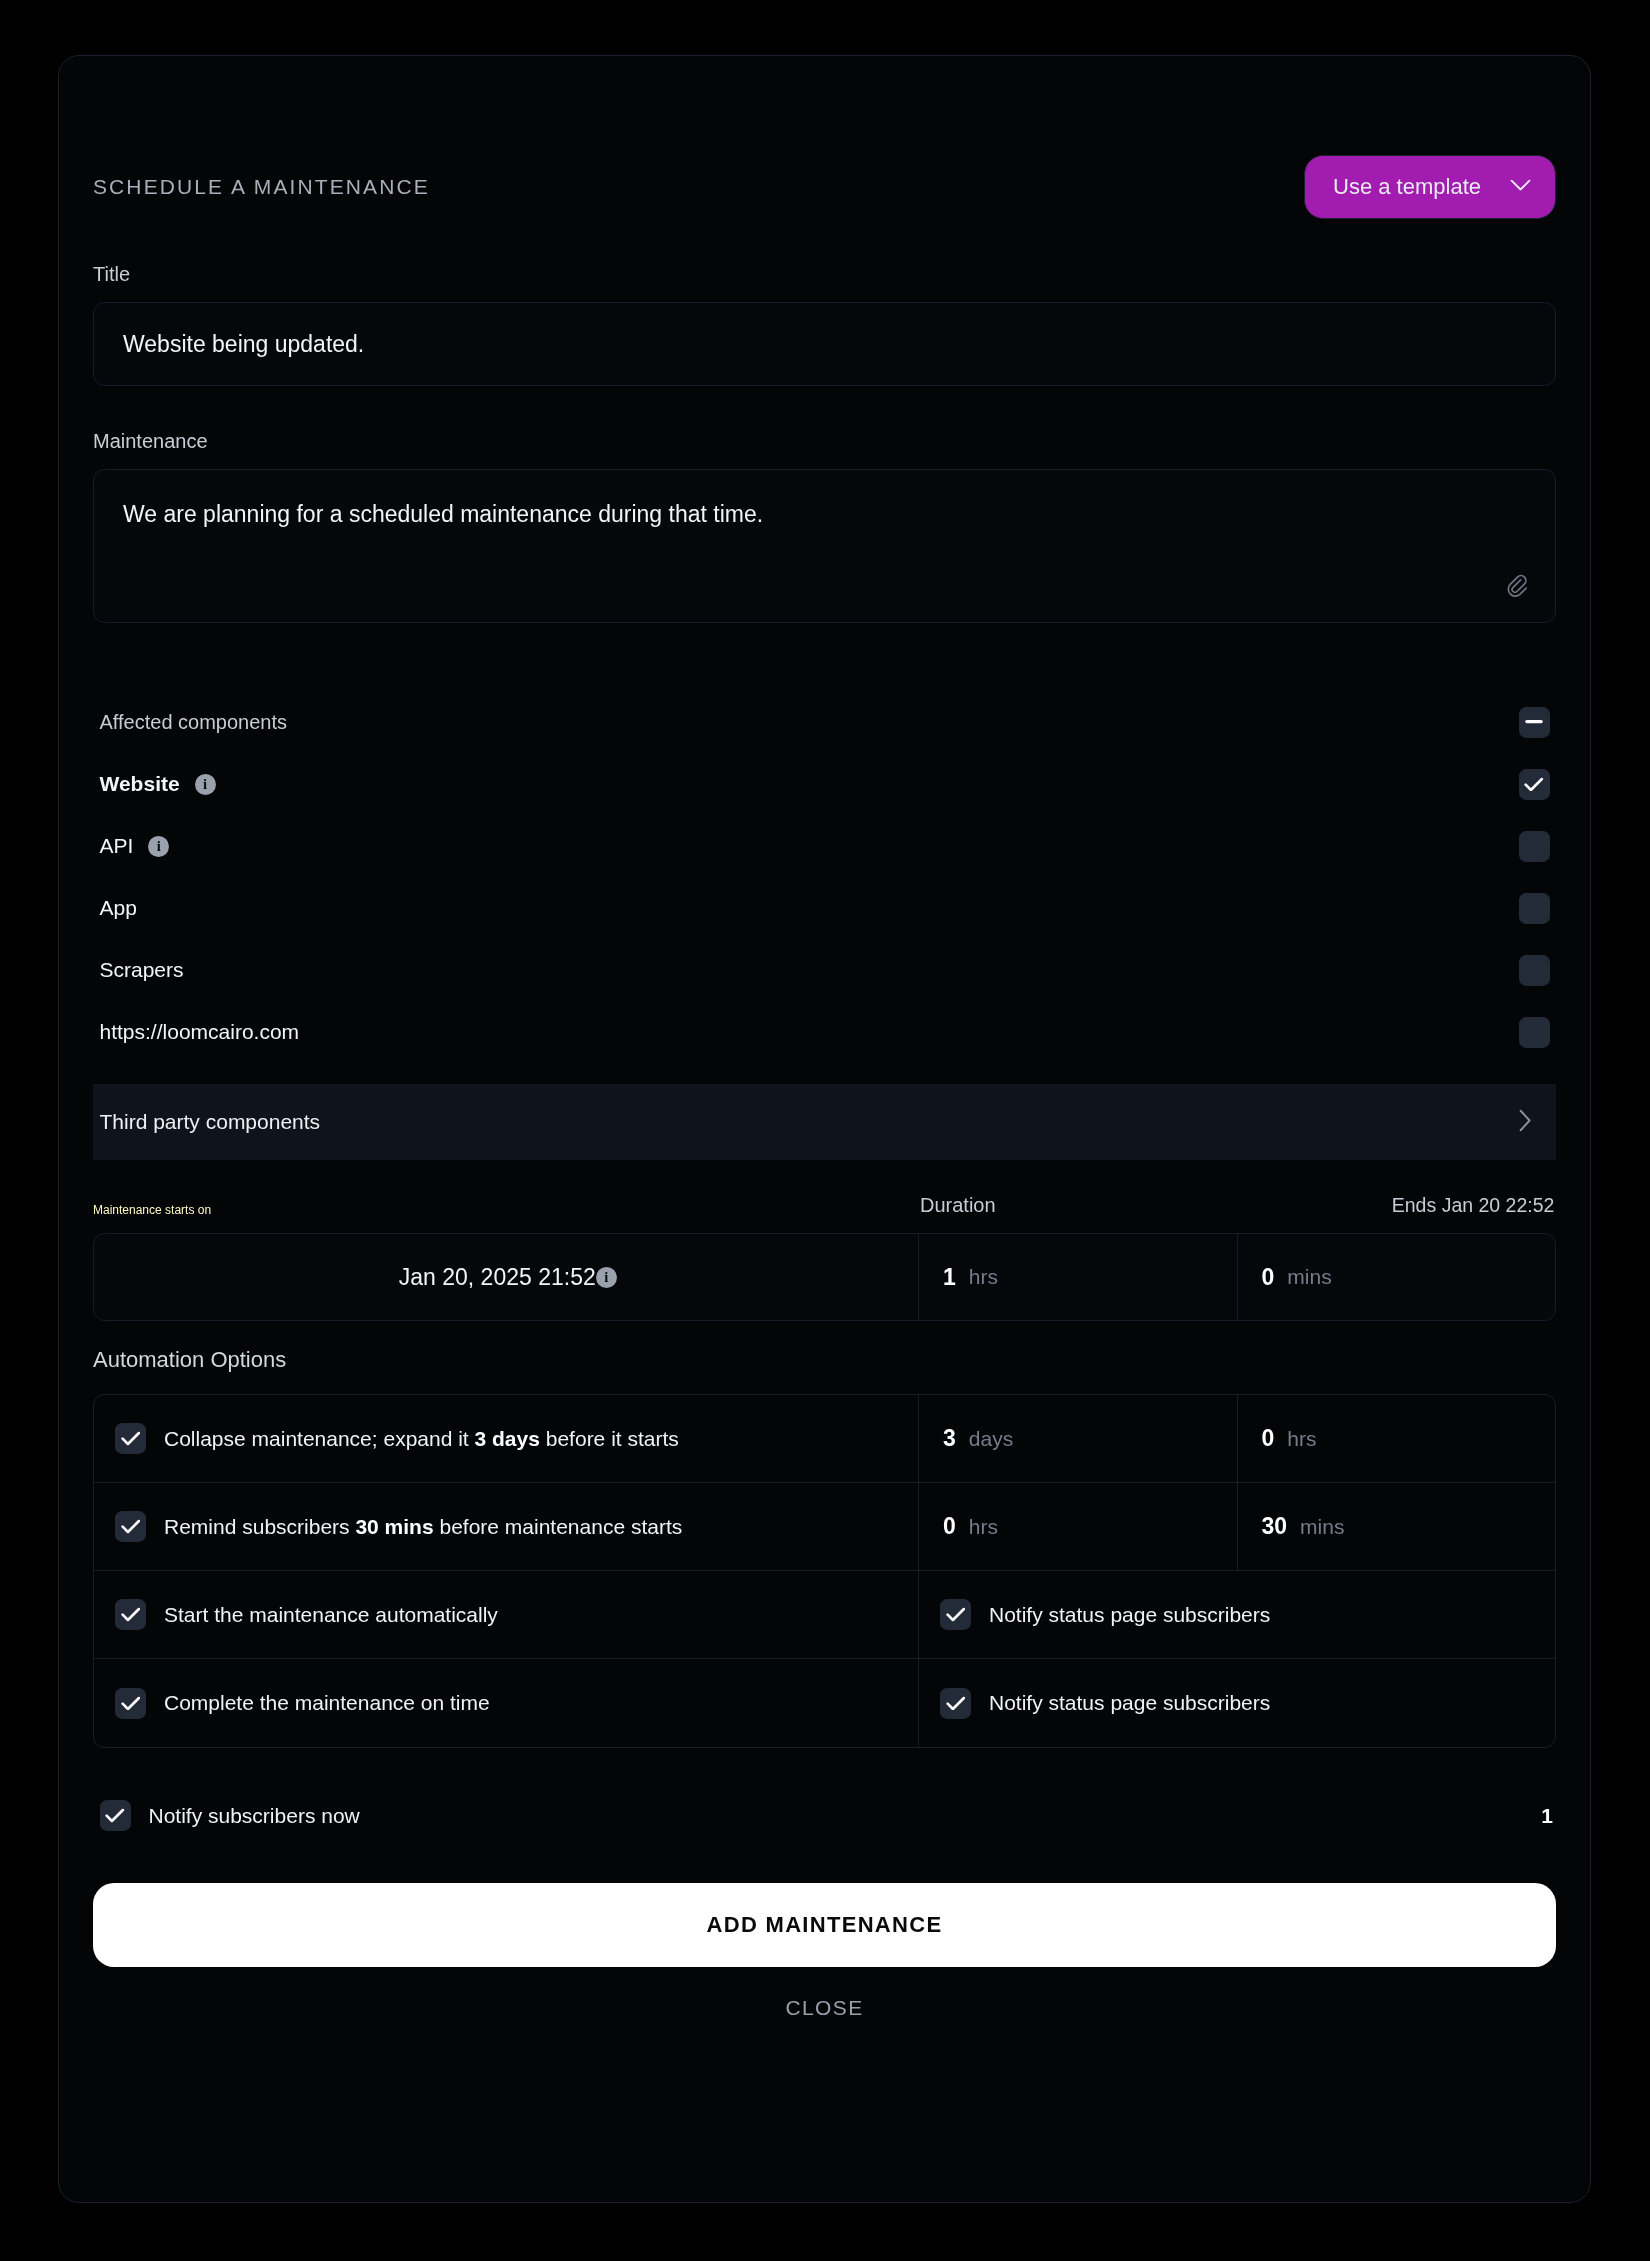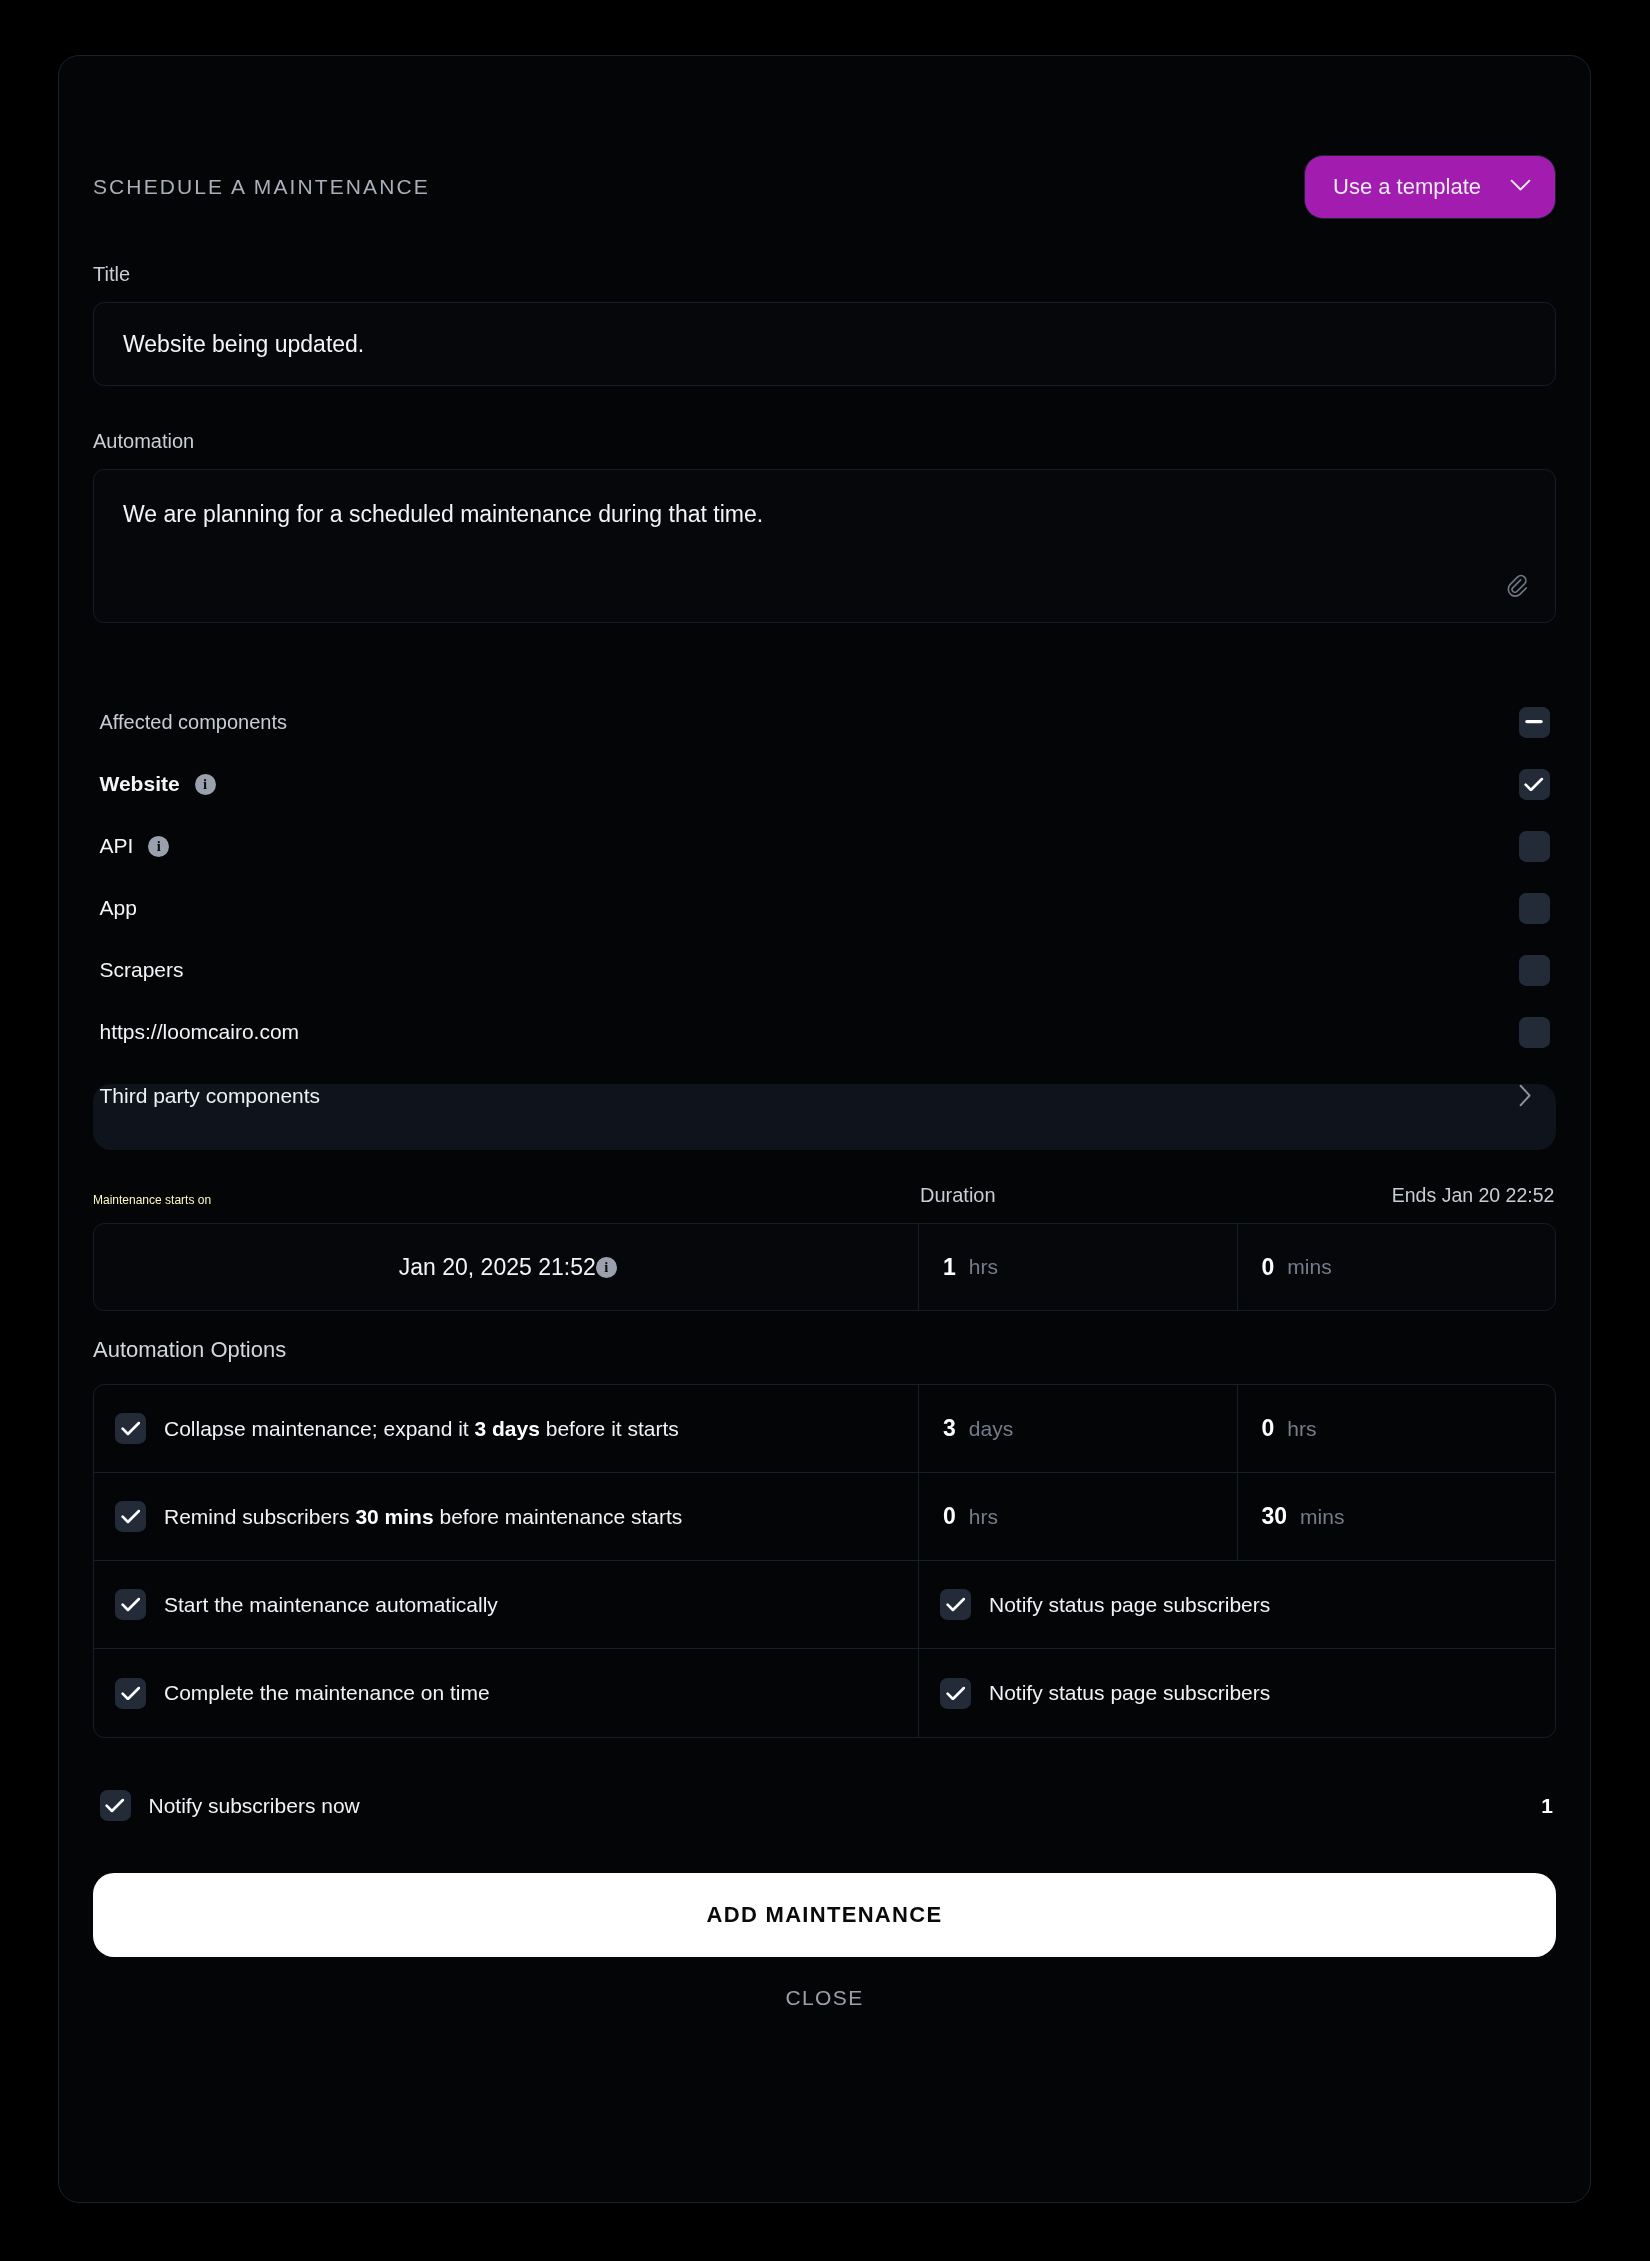--- a/index.html
+++ b/index.html
@@ -148,24 +148,24 @@
     justify-content: center;
     cursor: pointer;
     flex: none;
   }
   .cbox.empty { background: #242b38; }
 
   
   .third-party {
     margin-top: 21px;
     background: #0e131c;
-    border-radius: 18px;
-    height: 66px;
-    display: flex;
-    align-items: flex-start;
+    border-radius: 0;
+    height: 76px;
+    display: flex;
+    align-items: center;
     justify-content: space-between;
     padding: 0 24px 0 6.5px;
     cursor: pointer;
   }
   .third-party .lbl {
     font-size: 21px;
     color: #eef0f4;
     padding-left: 0;
   }
 
@@ -337,21 +337,21 @@
     </div>
 
     <div class="field">
       <div class="field-label">Title</div>
       <div class="input-box">
         <span class="val">Website being updated.</span>
       </div>
     </div>
 
     <div class="field">
-      <div class="field-label">Automation</div>
+      <div class="field-label">Maintenance</div>
       <div class="textarea-box">
         <span class="val">We are planning for a scheduled maintenance during that time.</span>
         <span class="clip-icon">
           <svg width="27.6" height="27.6" viewBox="0 0 24 24" fill="none">
             <path d="M15.5 6.5 L8.2 13.8 a2.6 2.6 0 0 0 3.7 3.7 l7.3 -7.3 a4.6 4.6 0 0 0 -6.5 -6.5 l-7.3 7.3 a6.6 6.6 0 0 0 9.3 9.3 l6.1 -6.1" transform="translate(-1.5,0) scale(0.92)" stroke="#6f7682" stroke-width="1.6" stroke-linecap="round" stroke-linejoin="round"></path>
           </svg>
         </span>
       </div>
     </div>
 

